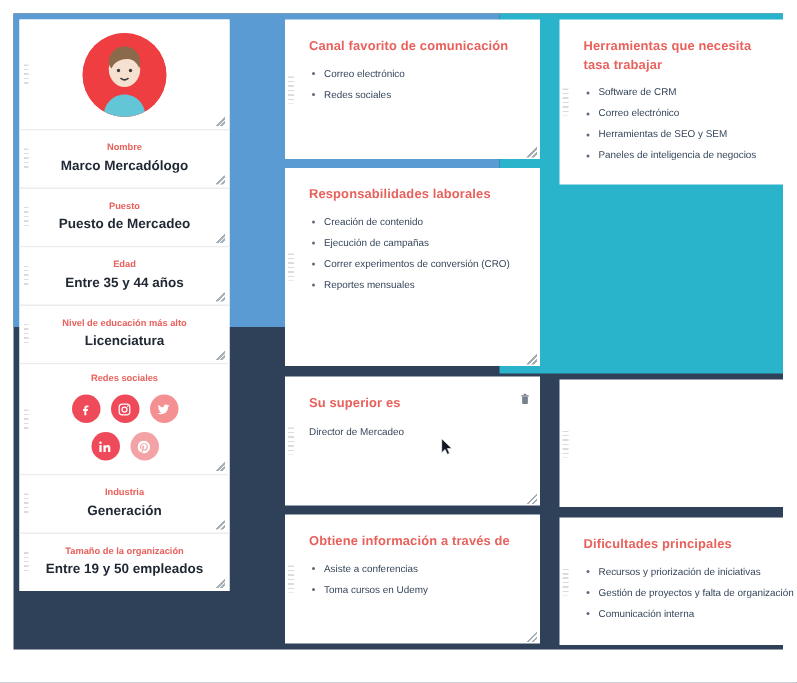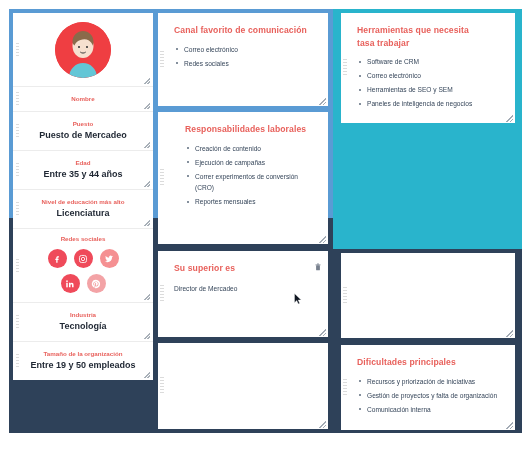--- a/index.html
+++ b/index.html
@@ -27,20 +27,21 @@
   .frame-teal{
     position:absolute;left:333px;top:9px;width:189px;height:240px;
     background:#29b4cc;
   }
   
   .card{
     position:absolute;
     background:#ffffff;
     box-sizing:border-box;
     overflow:hidden;
+    margin-left:32px;
   }
   .card .grip{
     position:absolute;left:2px;top:50%;margin-top:-9px;
     width:4px;height:18px;
     background:
       repeating-linear-gradient(to bottom,#d5d5d5 0 1px,transparent 1px 3px);
     opacity:.85;
   }
   .card .resize{
     position:absolute;right:2px;bottom:1px;width:7px;height:7px;
@@ -154,20 +155,21 @@
           <circle cx="32" cy="25" r="1.1" fill="#3a3a3a"></circle>
           <path d="M25.6 30.3c1.4 1.1 3.4 1.1 4.8 0" stroke="#3a3a3a" stroke-width="1" fill="none" stroke-linecap="round"></path>
         </svg>
       </div>
       <span class="resize"></span>
     </div>
 
     <div class="cell" style="padding:7px 10px 8px;">
       <span class="grip"></span>
       <div class="lbl">Nombre</div>
+      <div class="val">Marco Mercadólogo</div>
       <span class="resize"></span>
     </div>
 
     <div class="cell" style="padding:7px 10px 8px;">
       <span class="grip"></span>
       <div class="lbl">Puesto</div>
       <div class="val">Puesto de Mercadeo</div>
       <span class="resize"></span>
     </div>
 
@@ -220,21 +222,21 @@
               <path d="M12 2a10 10 0 0 0-3.7 19.3c-.1-.8-.1-2 .1-2.9l1.2-5s-.3-.6-.3-1.5c0-1.4.8-2.4 1.8-2.4.9 0 1.3.6 1.3 1.4 0 .9-.6 2.2-.9 3.4-.2 1 .5 1.9 1.6 1.9 1.9 0 3.2-2.4 3.2-5.3 0-2.2-1.5-3.8-4.1-3.8-3 0-4.9 2.2-4.9 4.7 0 .9.3 1.5.7 2 .2.2.2.3.1.6l-.2.9c-.1.3-.3.4-.6.2-1.3-.5-1.9-2-1.9-3.6 0-2.7 2.3-5.9 6.8-5.9 3.6 0 6 2.6 6 5.4 0 3.7-2.1 6.5-5.1 6.5-1 0-2-.6-2.4-1.2l-.6 2.5c-.2.8-.7 1.8-1.1 2.4A10 10 0 1 0 12 2z"></path>
             </svg>
         </span>
       </div>
       <span class="resize"></span>
     </div>
 
     <div class="cell" style="padding:7px 10px 8px;">
       <span class="grip"></span>
       <div class="lbl">Industria</div>
-      <div class="val">Tecnología</div>
+      <div class="val">Generación</div>
       <span class="resize"></span>
     </div>
 
     <div class="cell" style="padding:7px 6px 8px;border-bottom:none;">
       <span class="grip"></span>
       <div class="lbl">Tamaño de la organización</div>
       <div class="val">Entre 19 y 50 empleados</div>
       <span class="resize"></span>
     </div>
   </div>
@@ -246,21 +248,21 @@
       <ul class="bul" style="margin-top:7px;">
         <li>Correo electrónico</li>
         <li>Redes sociales</li>
       </ul>
     </div>
     <span class="resize"></span>
   </div>
 
   <div class="card" style="left:158px;top:112px;width:170px;height:132px;">
     <span class="grip"></span>
-    <div style="padding:11px 12px 0 27px;">
+    <div style="padding:11px 12px 0 16px;">
       <div class="h-title">Responsabilidades laborales</div>
       <ul class="bul" style="margin-top:7px;">
         <li>Creación de contenido</li>
         <li>Ejecución de campañas</li>
         <li>Correr experimentos de conversión (CRO)</li>
         <li>Reportes mensuales</li>
       </ul>
     </div>
     <span class="resize"></span>
   </div>
@@ -276,20 +278,27 @@
     </span>
     <div style="padding:11px 12px 0 16px;">
       <div class="h-title">Su superior es</div>
       <div class="para" style="margin-top:8px;">Director de Mercadeo</div>
     </div>
     <span class="resize"></span>
   </div>
 
   <div class="card" style="left:158px;top:343px;width:170px;height:86px;">
     <span class="grip"></span>
+    <div style="padding:11px 12px 0 16px;">
+      <div class="h-title">Obtiene información a través de</div>
+      <ul class="bul" style="margin-top:7px;">
+        <li>Asiste a conferencias</li>
+        <li>Toma cursos en Udemy</li>
+      </ul>
+    </div>
     <span class="resize"></span>
   </div>
 
   <div class="card" style="left:341px;top:13px;width:174px;height:110px;">
     <span class="grip"></span>
     <div style="padding:11px 10px 0 16px;">
       <div class="h-title" style="width:115px;">Herramientas que necesita tasa trabajar</div>
       <ul class="bul" style="margin-top:7px;">
         <li>Software de CRM</li>
         <li>Correo electrónico</li>

